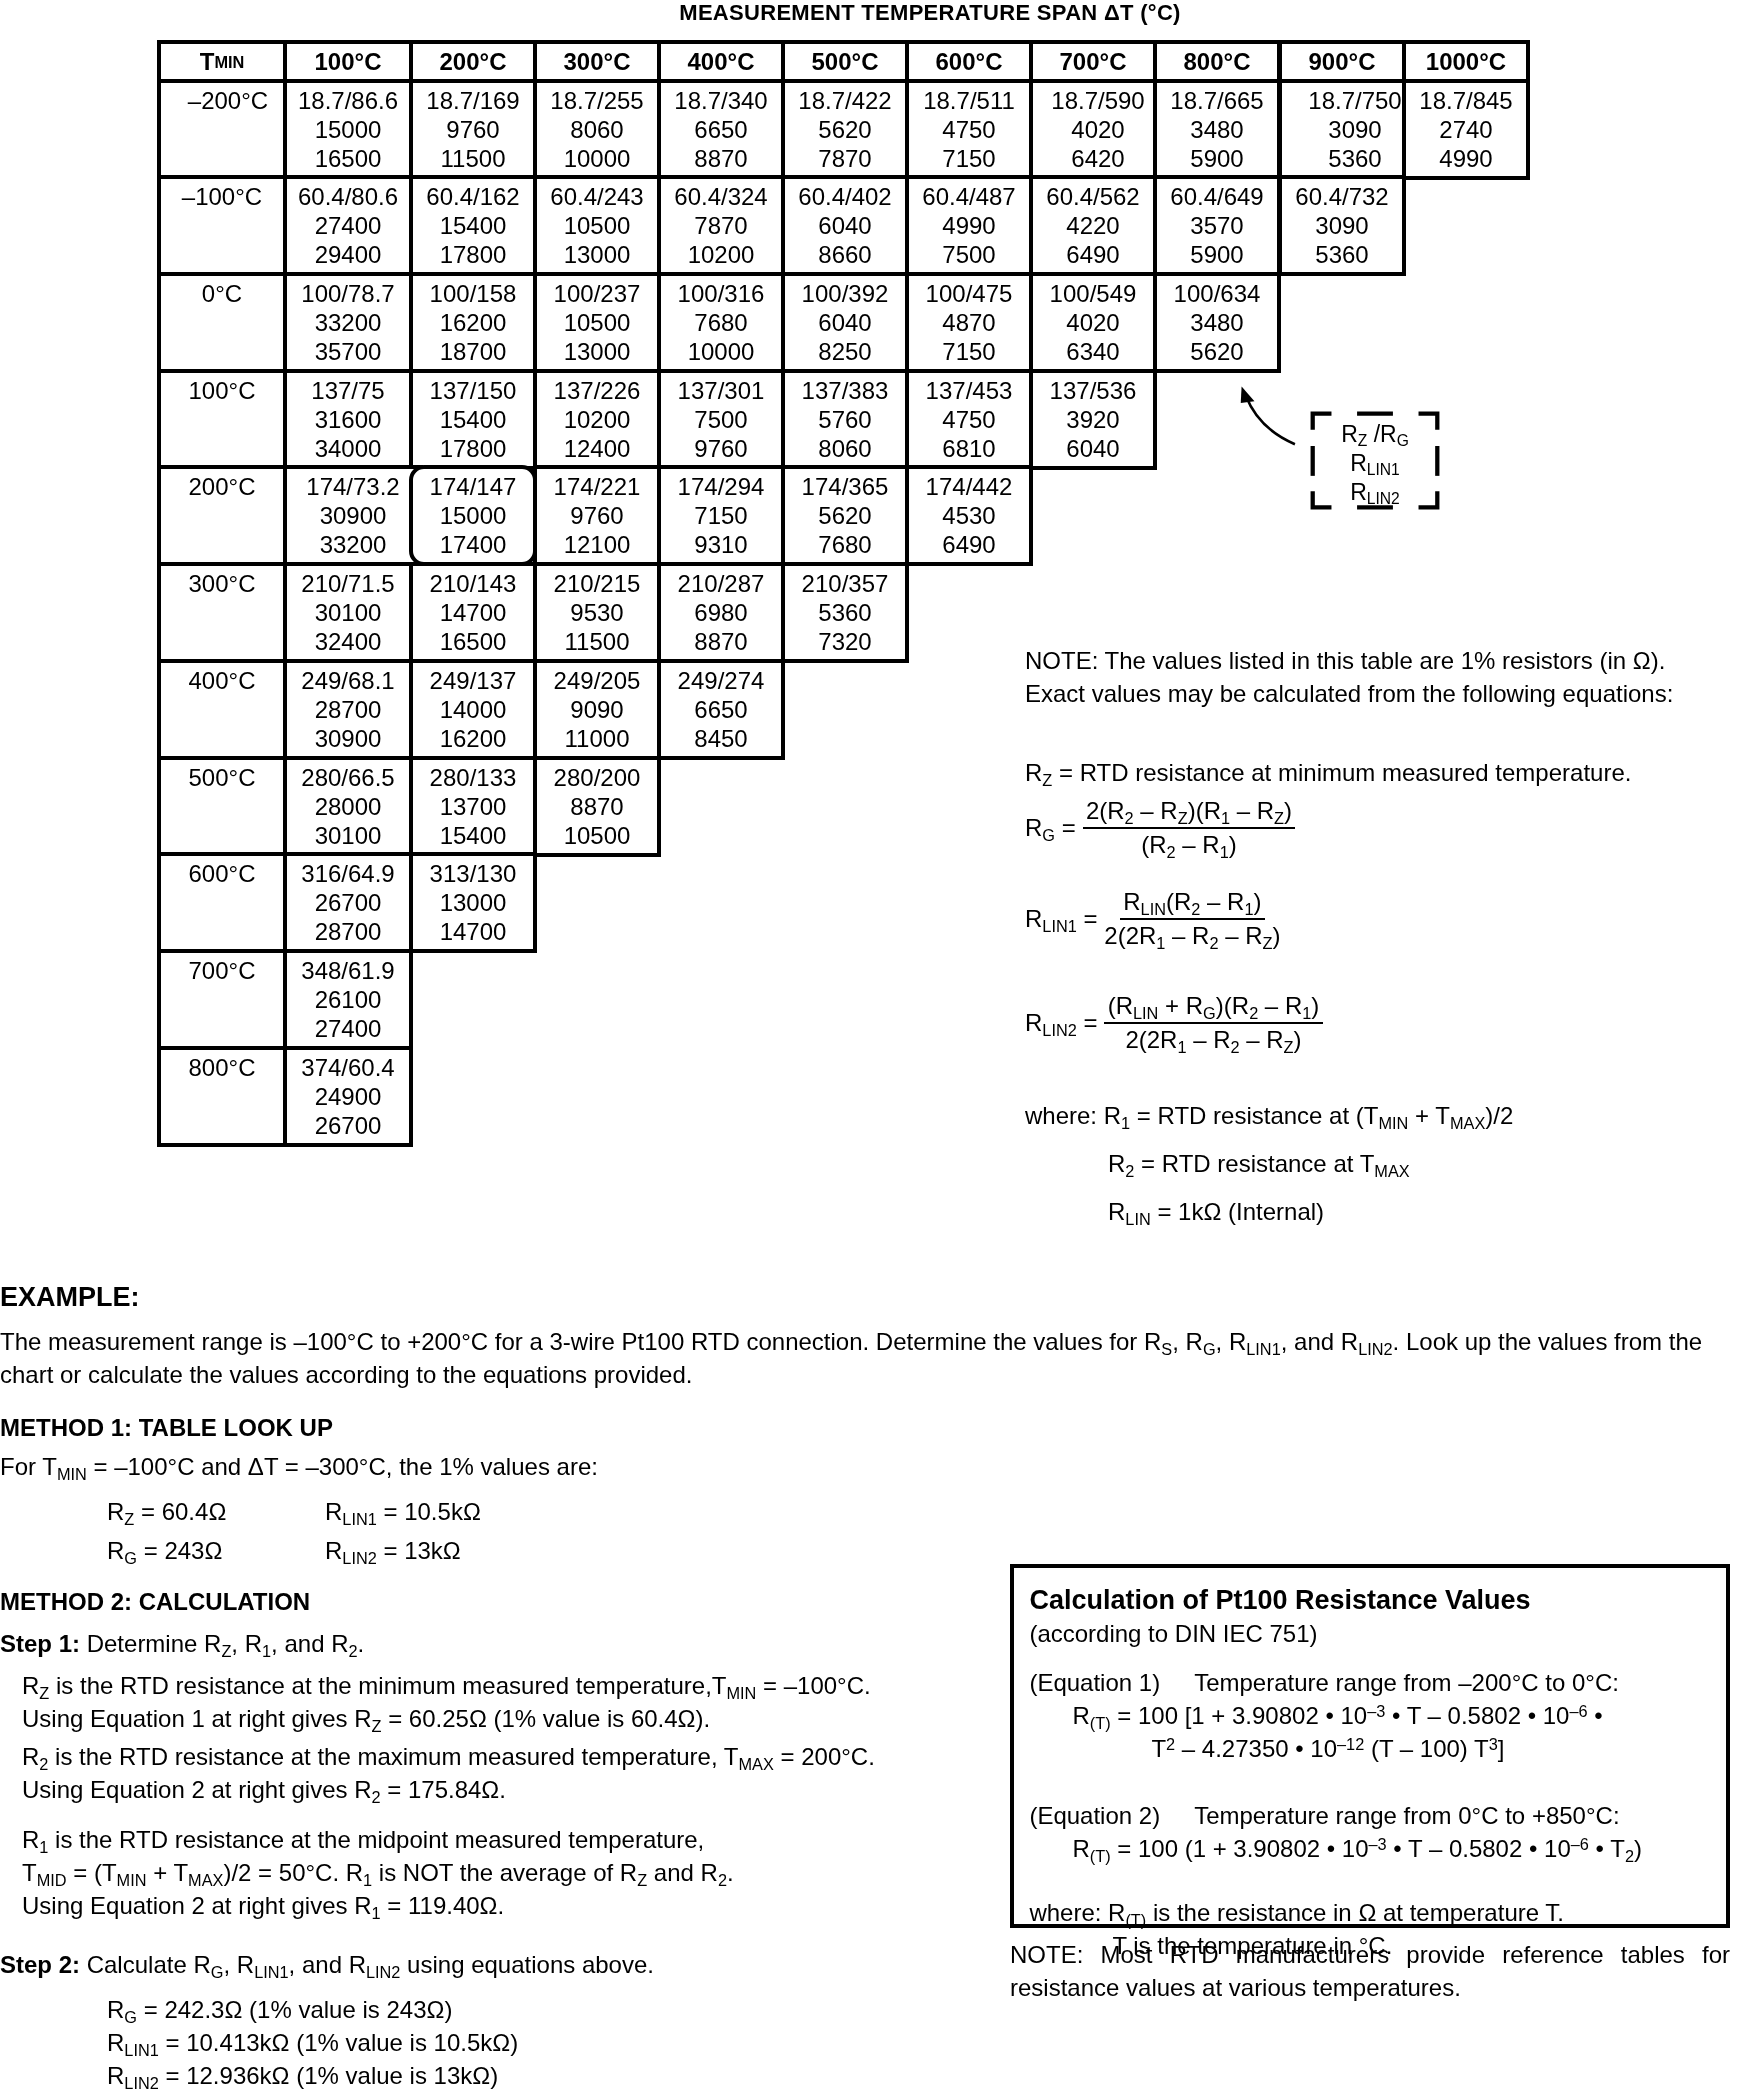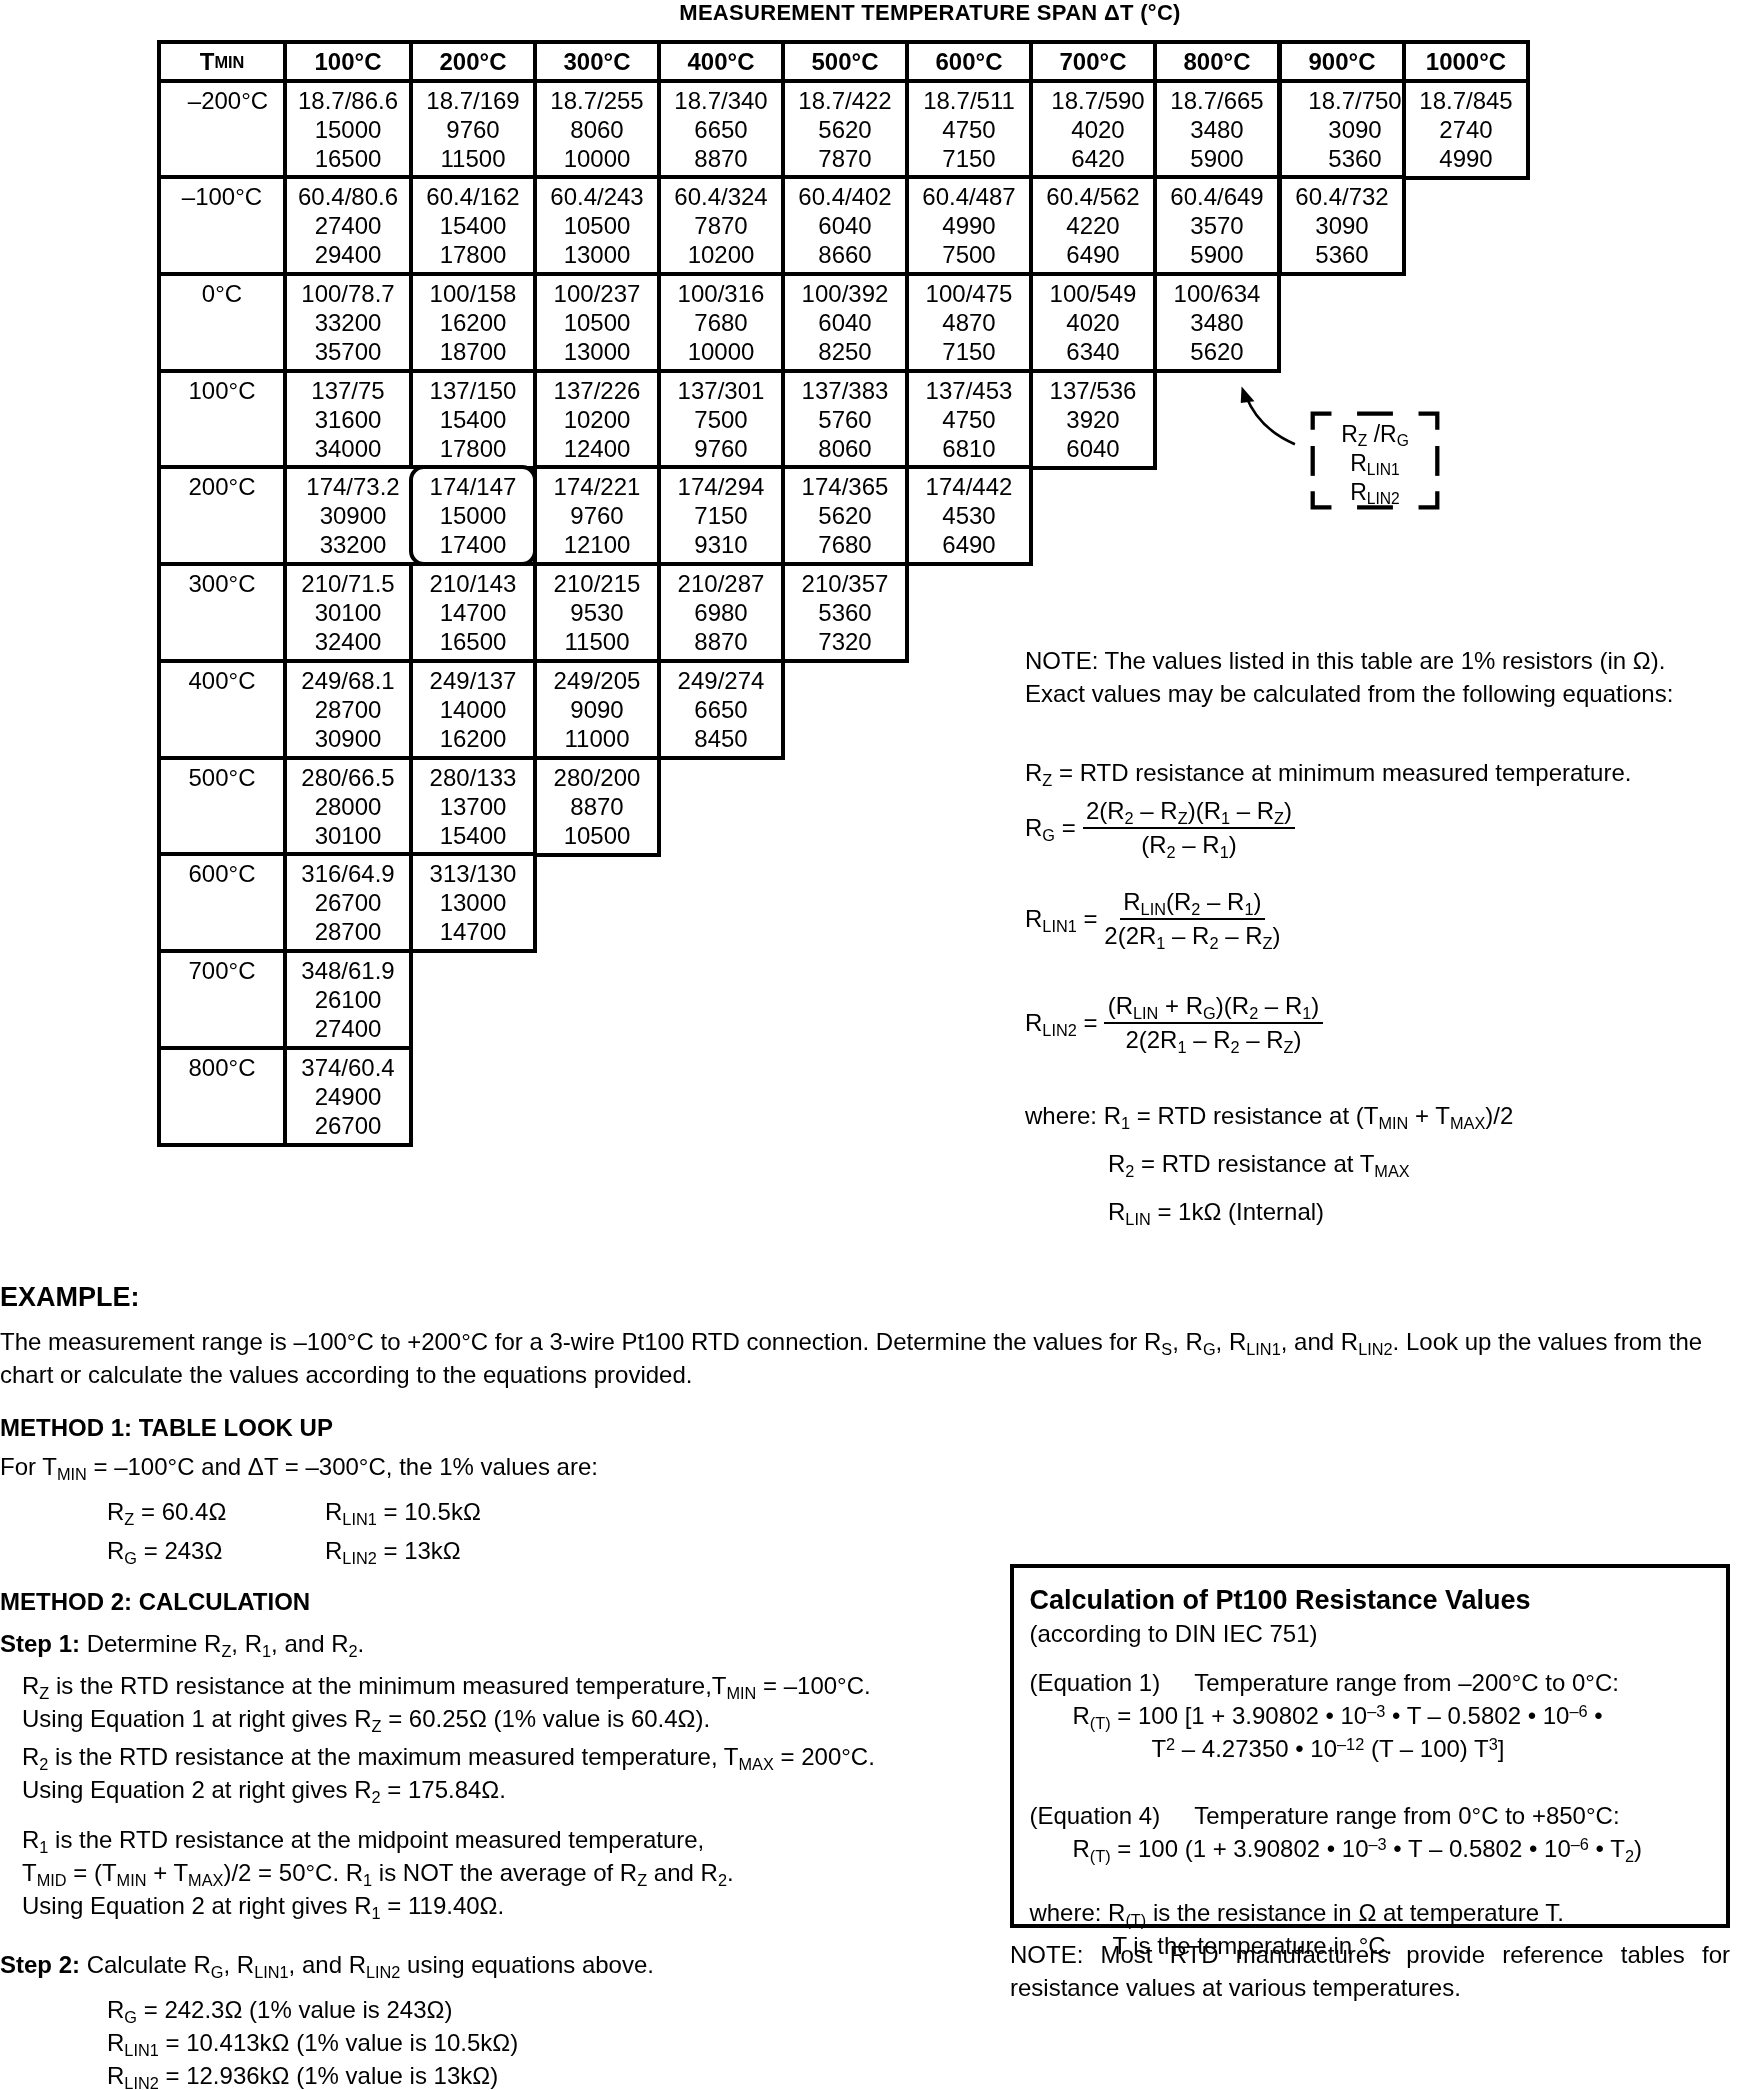--- a/index.html
+++ b/index.html
@@ -455,20 +455,20 @@
   </div>
 </div>
 
 <div id="pt-box" class="abs">
   <div class="inner">
     <div id="pt-title">Calculation of Pt100 Resistance Values</div>
     <div>(according to DIN IEC 751)</div>
     <div style="margin-top:15.4px"><span>(Equation 1)</span><span style="display:inline-block;width:34px"></span><span>Temperature range from –200°C to 0°C:</span></div>
     <div style="padding-left:43px">R<sub>(T)</sub><span> = 100 [1 + 3.90802 • 10</span><sup>–3</sup><span> • T – 0.5802 • 10</span><sup>–6</sup> •</div>
     <div style="padding-left:122px">T<sup>2</sup> <span>– 4.27350 • 10</span><sup>–12</sup><span> (T – 100) T</span><sup>3</sup>]</div>
-    <div style="margin-top:34px"><span>(Equation 4)</span><span style="display:inline-block;width:34px"></span><span>Temperature range from 0°C to +850°C:</span></div>
+    <div style="margin-top:34px"><span>(Equation 2)</span><span style="display:inline-block;width:34px"></span><span>Temperature range from 0°C to +850°C:</span></div>
     <div style="padding-left:43px">R<sub>(T)</sub><span> = 100 (1 + 3.90802 • 10</span><sup>–3</sup><span> • T – 0.5802 • 10</span><sup>–6</sup> • T<sub>2</sub>)</div>
     <div style="margin-top:31px">where: R<sub>(T)</sub><span> is the resistance in Ω at temperature T.</span></div>
     <div style="padding-left:83px">T is the temperature in °C.</div>
   </div>
 </div>
 <div id="pt-note" class="abs">NOTE: Most RTD manufacturers provide reference tables for resistance values at various temperatures.</div>
 
 
 </body></html>

